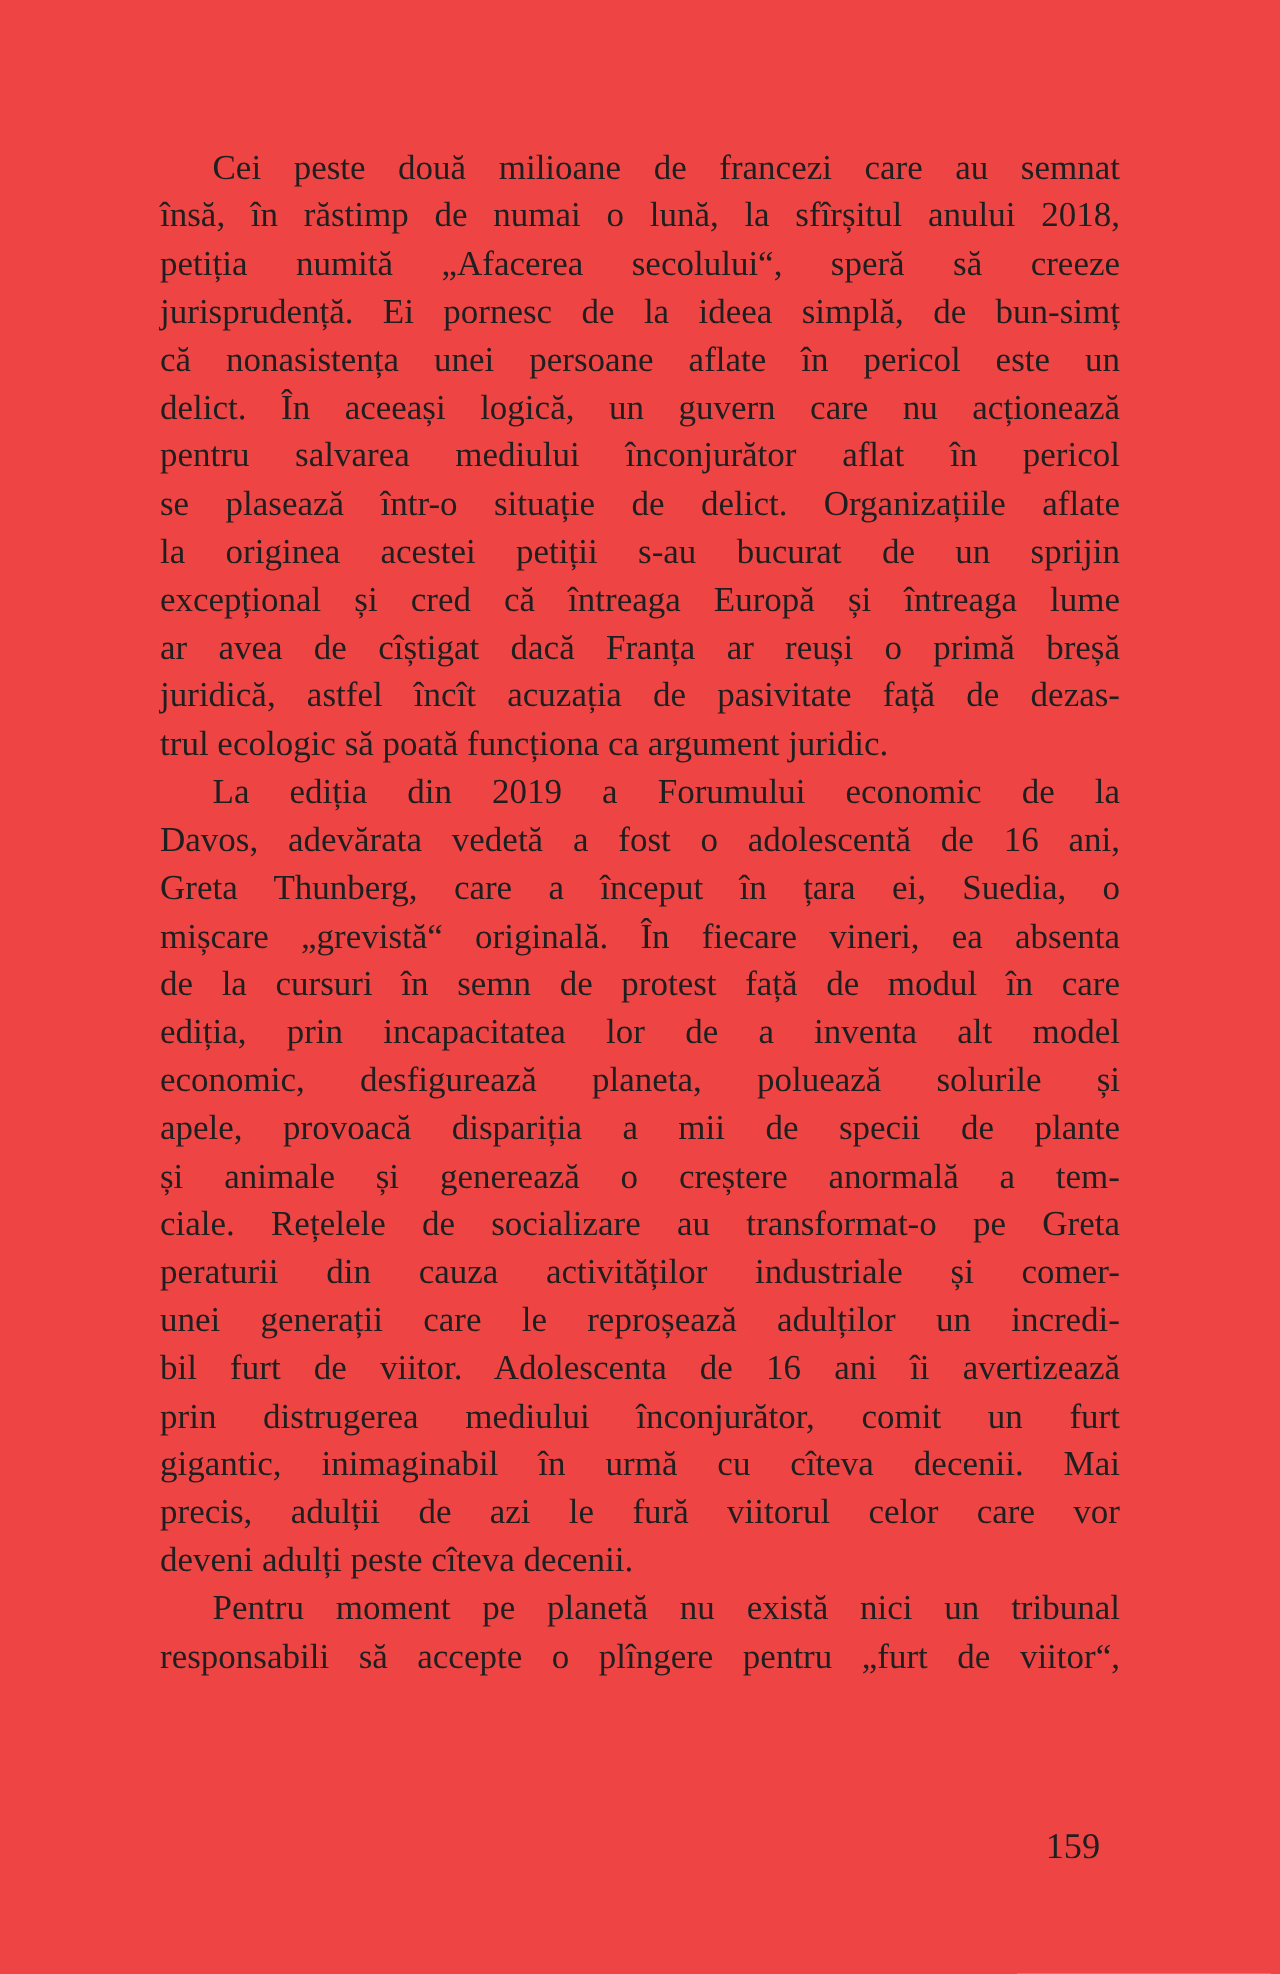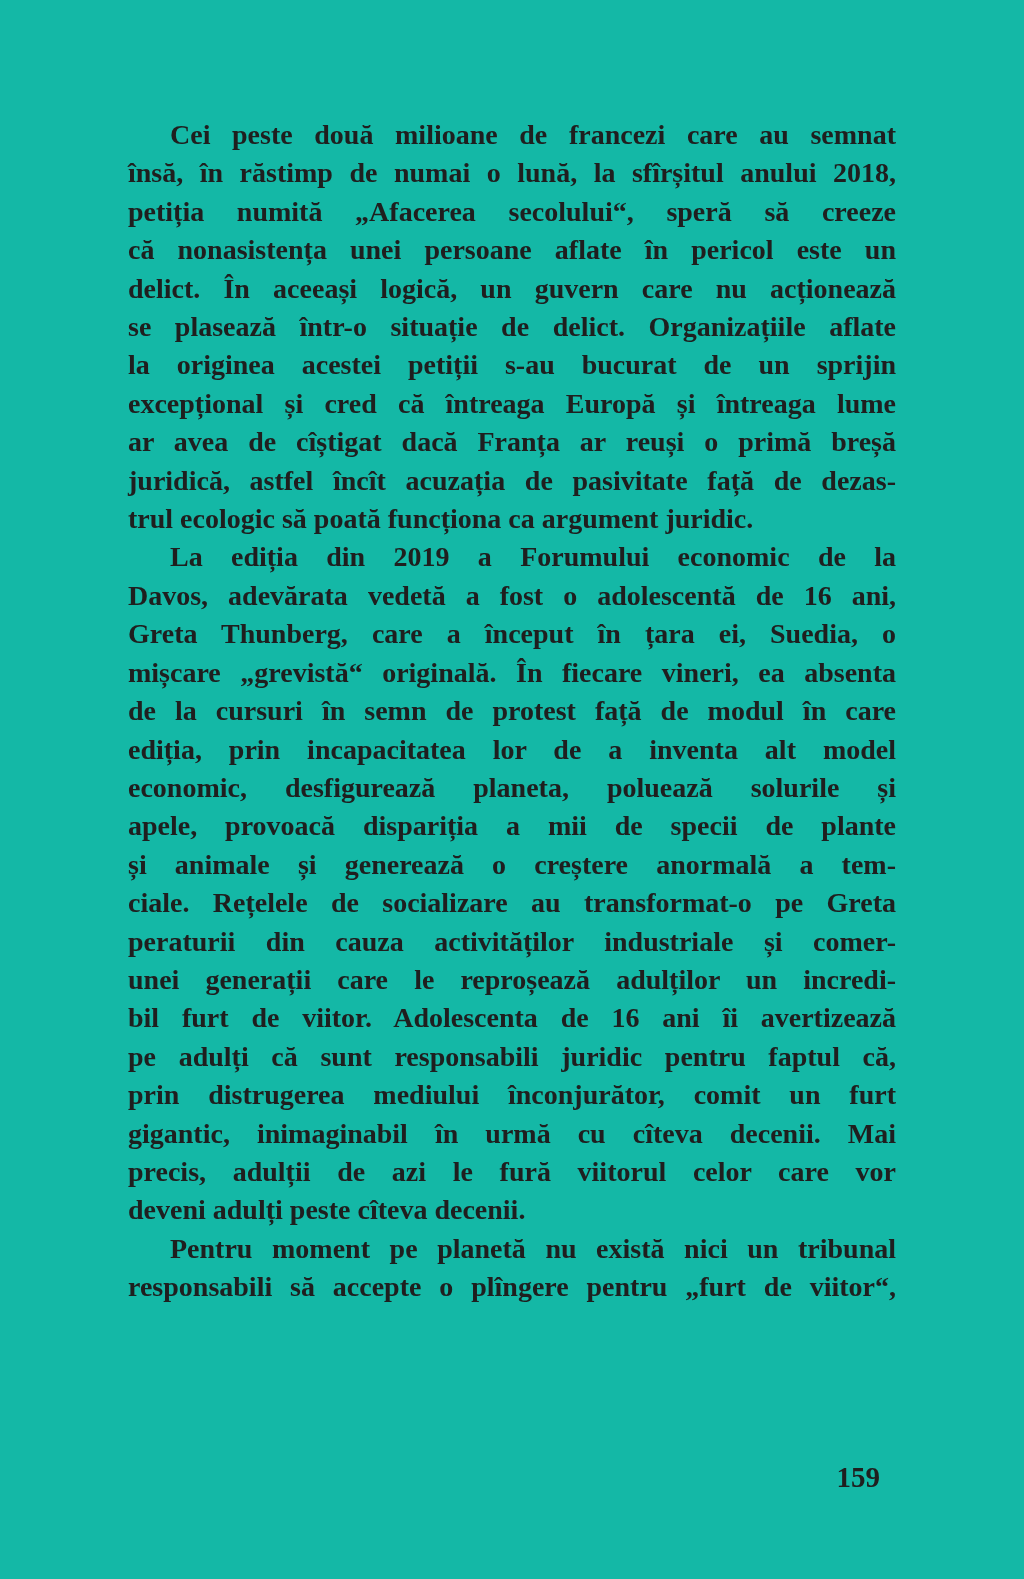--- a/index.html
+++ b/index.html
@@ -9,22 +9,21 @@
   body {
     width: 1024px;
     height: 1579px;
     background: #fefefe;
     position: relative;
     overflow: hidden;
   }
   .page {
     position: absolute;
     inset: 0;
-    background: #14b8a6;
-    font-weight: bold;
+    background: #ef4444;
   }
   .text-block {
     position: absolute;
     left: 128px;
     top: 116px;
     width: 768px;
     font-family: "Liberation Serif", "DejaVu Serif", serif;
     font-size: 28px;
     line-height: 38.4px;
     color: #1f1f1f;
@@ -58,22 +57,24 @@
 </style>
 </head>
 <body>
 
 <div class="page">
   <div class="text-block" id="text-block">
       <div class="para">
         <div class="line first">Cei peste două milioane de francezi care au semnat</div>
         <div class="line">însă, în răstimp de numai o lună, la sfîrșitul anului 2018,</div>
         <div class="line">petiția numită „Afacerea secolului“, speră să creeze</div>
+        <div class="line">jurisprudență. Ei pornesc de la ideea simplă, de bun-simț</div>
         <div class="line">că nonasistența unei persoane aflate în pericol este un</div>
         <div class="line">delict. În aceeași logică, un guvern care nu acționează</div>
+        <div class="line">pentru salvarea mediului înconjurător aflat în pericol</div>
         <div class="line">se plasează într-o situație de delict. Organizațiile aflate</div>
         <div class="line">la originea acestei petiții s-au bucurat de un sprijin</div>
         <div class="line">excepțional și cred că întreaga Europă și întreaga lume</div>
         <div class="line">ar avea de cîștigat dacă Franța ar reuși o primă breșă</div>
         <div class="line">juridică, astfel încît acuzația de pasivitate față de dezas-</div>
         <div class="line last">trul ecologic să poată funcționa ca argument juridic.</div>
       </div>
       <div class="para">
         <div class="line first">La ediția din 2019 a Forumului economic de la</div>
         <div class="line">Davos, adevărata vedetă a fost o adolescentă de 16 ani,</div>
@@ -81,21 +82,20 @@
         <div class="line">mișcare „grevistă“ originală. În fiecare vineri, ea absenta</div>
         <div class="line">de la cursuri în semn de protest față de modul în care</div>
         <div class="line">ediția, prin incapacitatea lor de a inventa alt model</div>
         <div class="line">economic, desfigurează planeta, poluează solurile și</div>
         <div class="line">apele, provoacă dispariția a mii de specii de plante</div>
         <div class="line">și animale și generează o creștere anormală a tem-</div>
         <div class="line">ciale. Rețelele de socializare au transformat-o pe Greta</div>
         <div class="line">peraturii din cauza activităților industriale și comer-</div>
         <div class="line">unei generații care le reproșează adulților un incredi-</div>
         <div class="line">bil furt de viitor. Adolescenta de 16 ani îi avertizează</div>
-        <div class="line">pe adulți că sunt responsabili juridic pentru faptul că,</div>
         <div class="line">prin distrugerea mediului înconjurător, comit un furt</div>
         <div class="line">gigantic, inimaginabil în urmă cu cîteva decenii. Mai</div>
         <div class="line">precis, adulții de azi le fură viitorul celor care vor</div>
         <div class="line last">deveni adulți peste cîteva decenii.</div>
       </div>
       <div class="para">
         <div class="line first">Pentru moment pe planetă nu există nici un tribunal</div>
         <div class="line">responsabili să accepte o plîngere pentru „furt de viitor“,</div>
       </div>
     </div>

